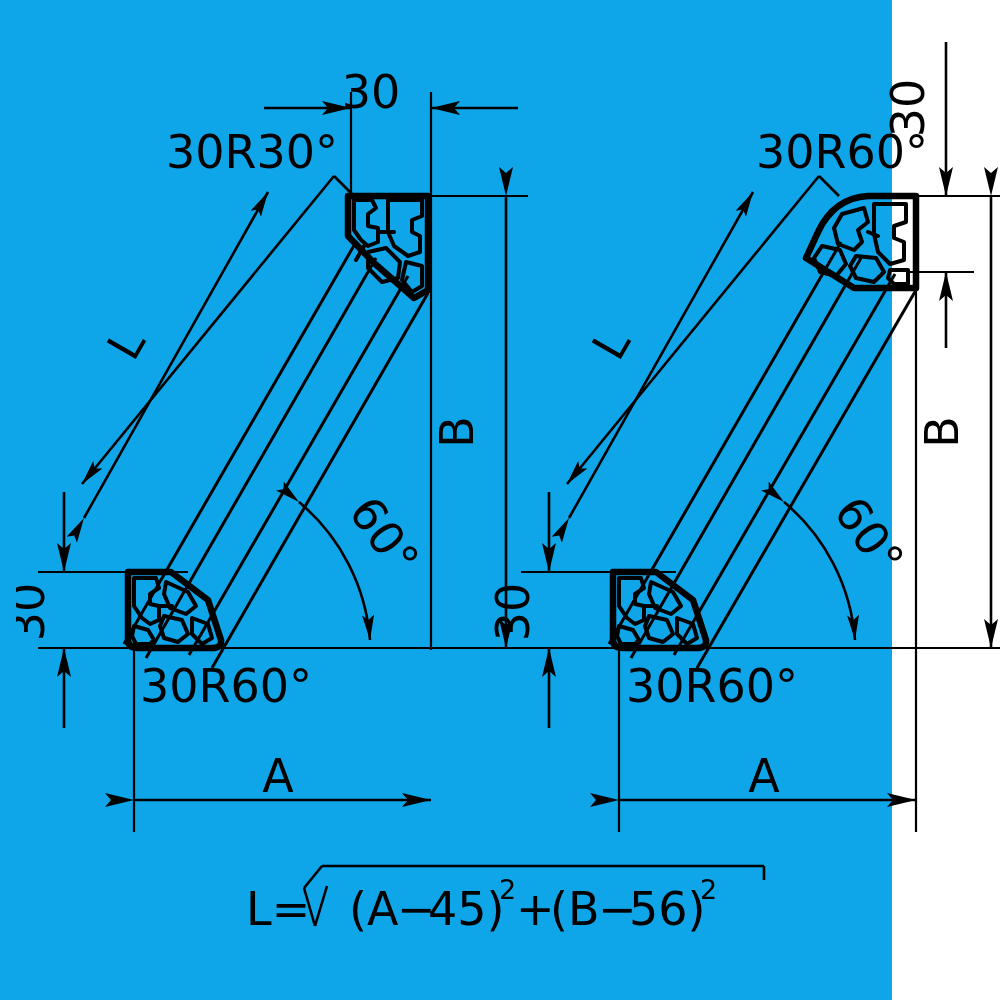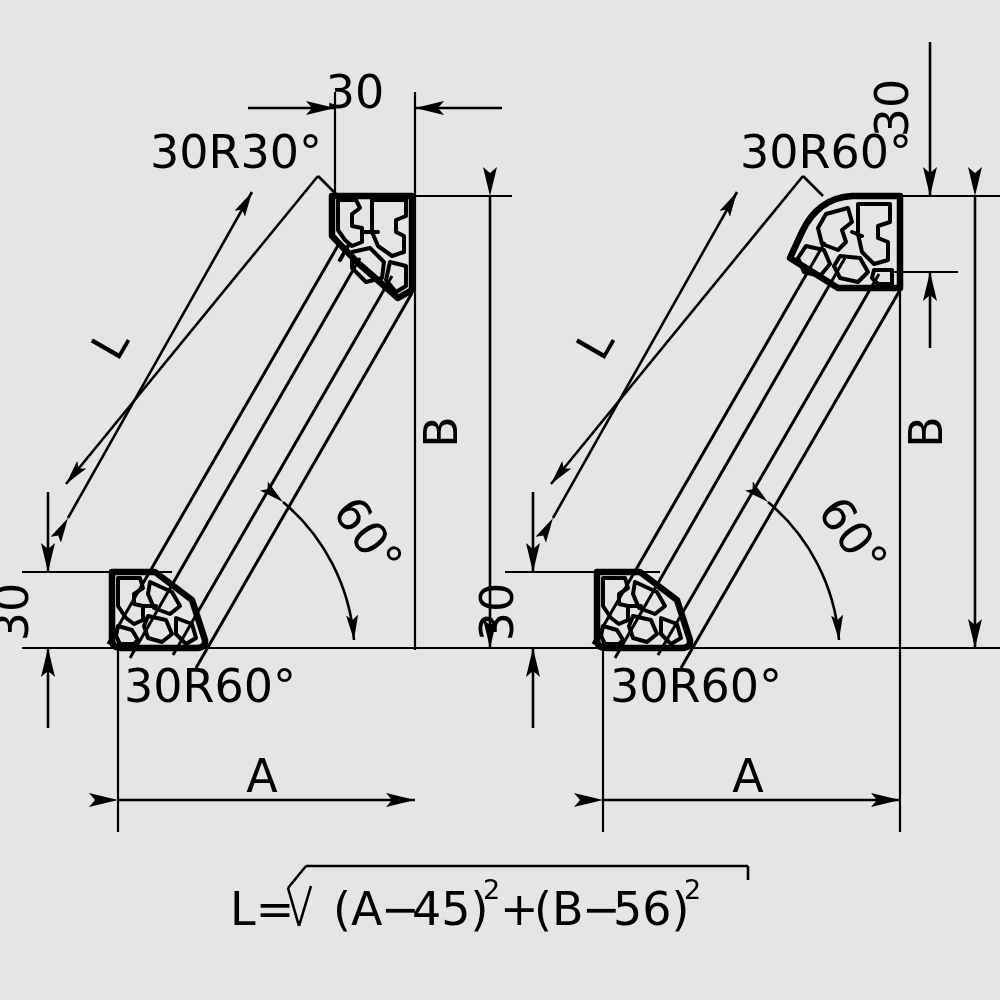--- a/index.html
+++ b/index.html
@@ -8,23 +8,24 @@
     background: #ffffff;
   }
   body {
     width: 1000px;
     height: 1000px;
     font-family: "DejaVu Sans", sans-serif;
     overflow: hidden;
   }
   #drawing-root {
     position: relative;
-    width: 1000px;
+    width: 876px;
     height: 1000px;
-    background: #e5e5e5;
+    background: #0ea5e9;
+    padding-left: 16px;
   }
   svg.tech-drawing {
     display: block;
     width: 1000px;
     height: 1000px;
   }
   .ln {
     stroke: #000000;
     fill: none;
     stroke-linecap: butt;

